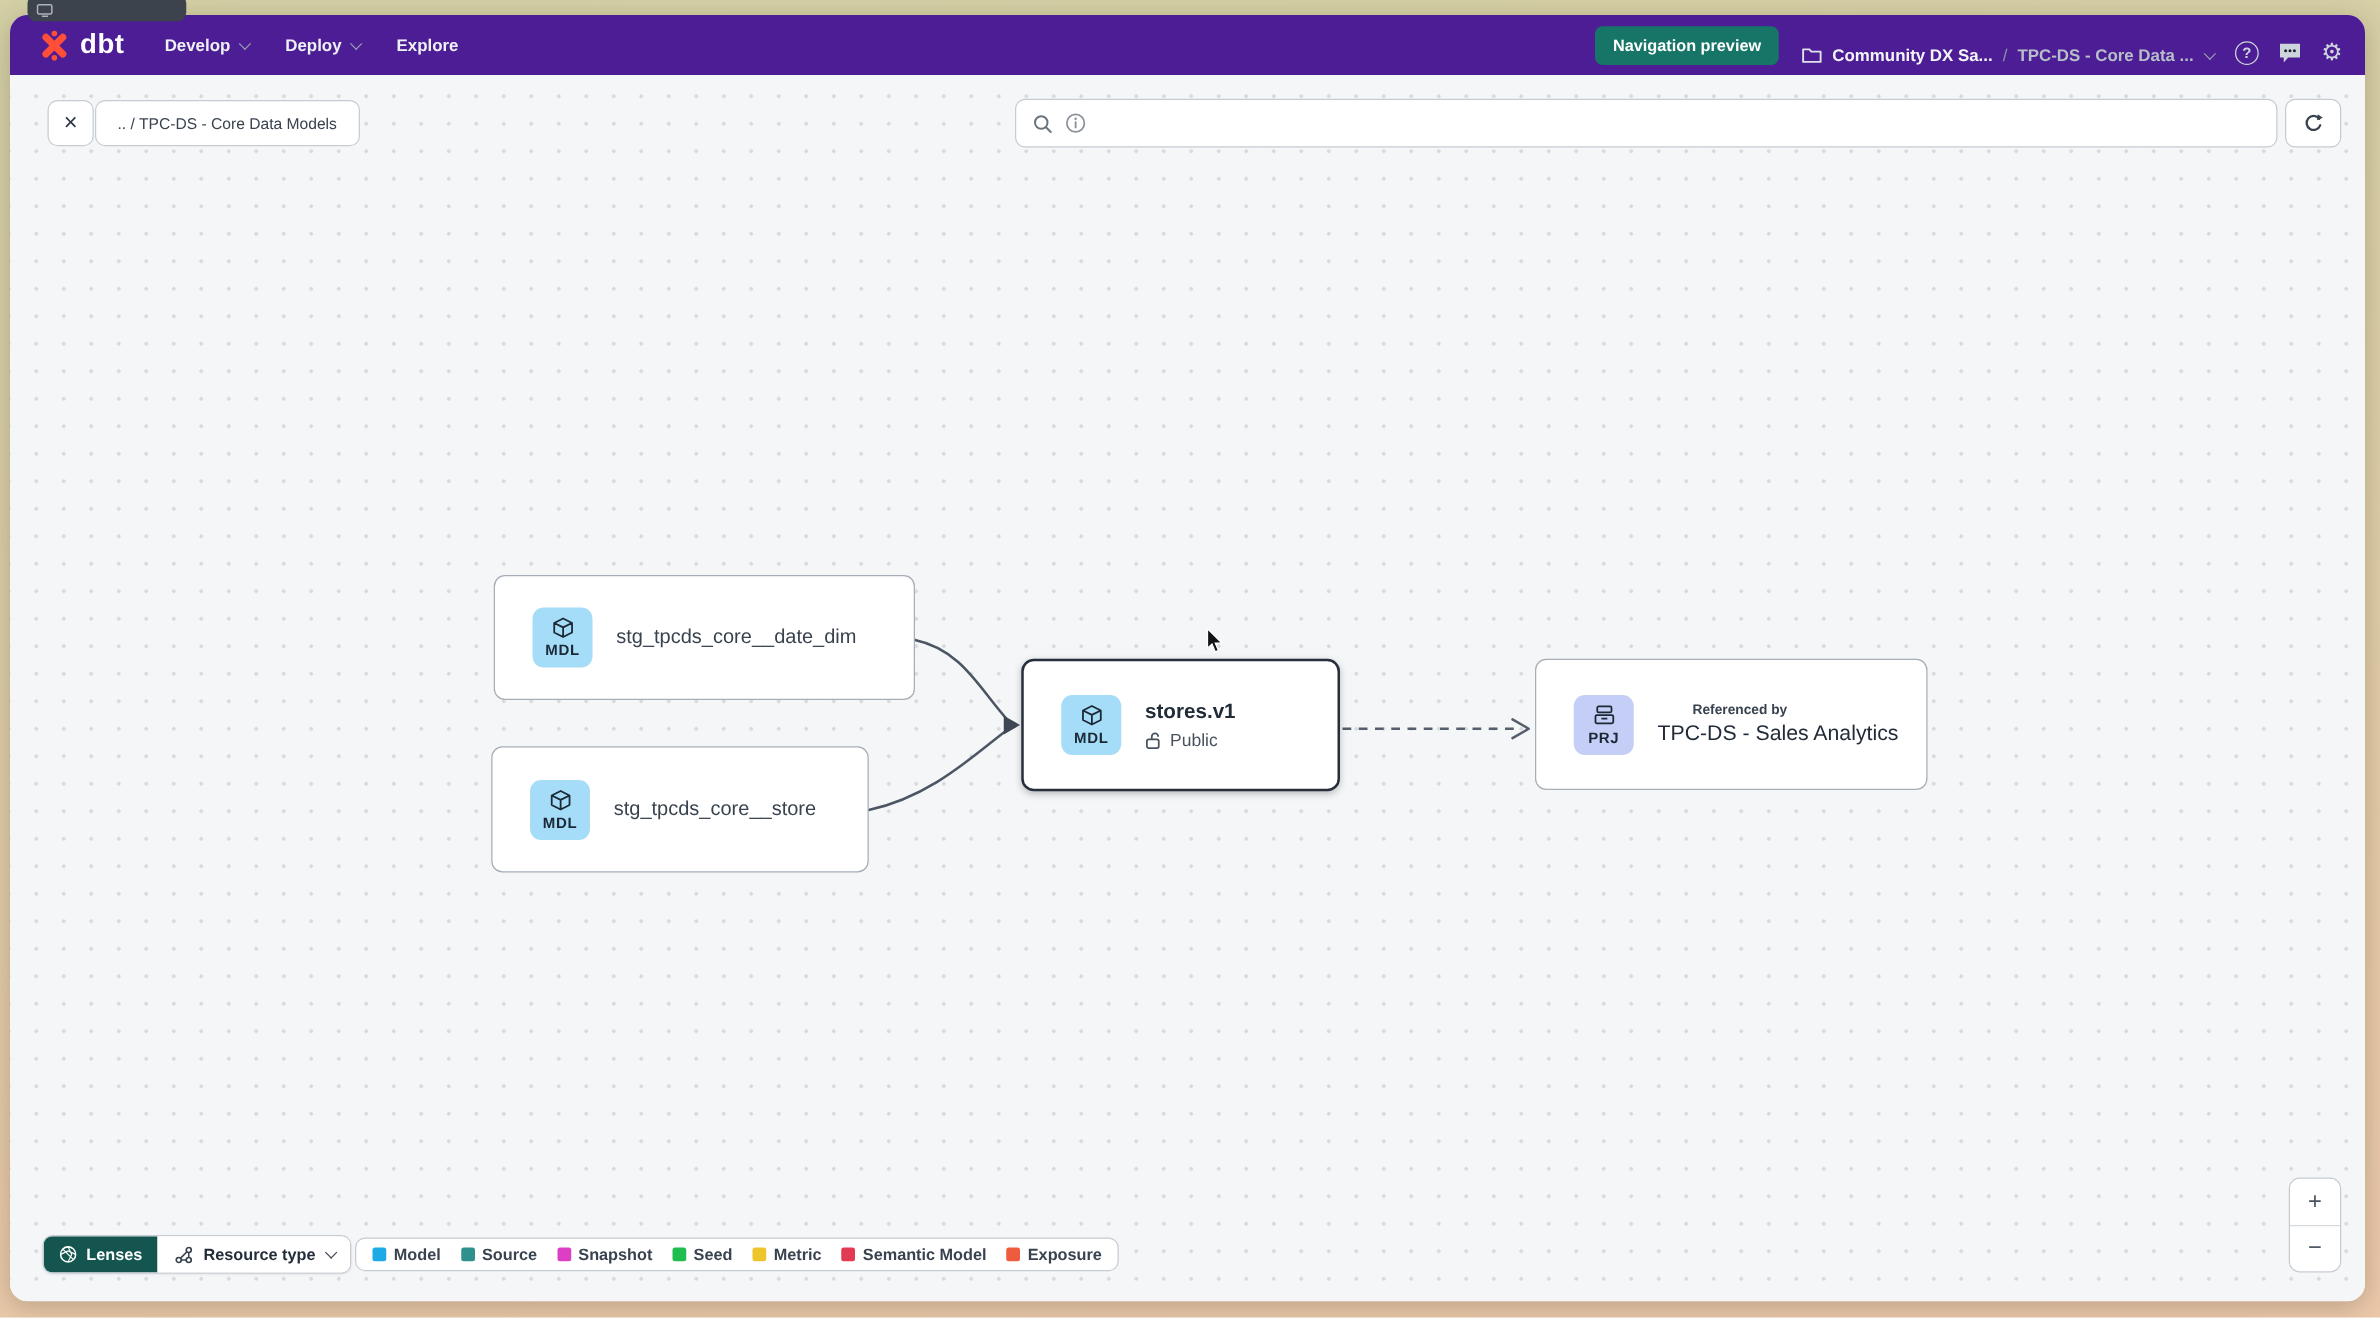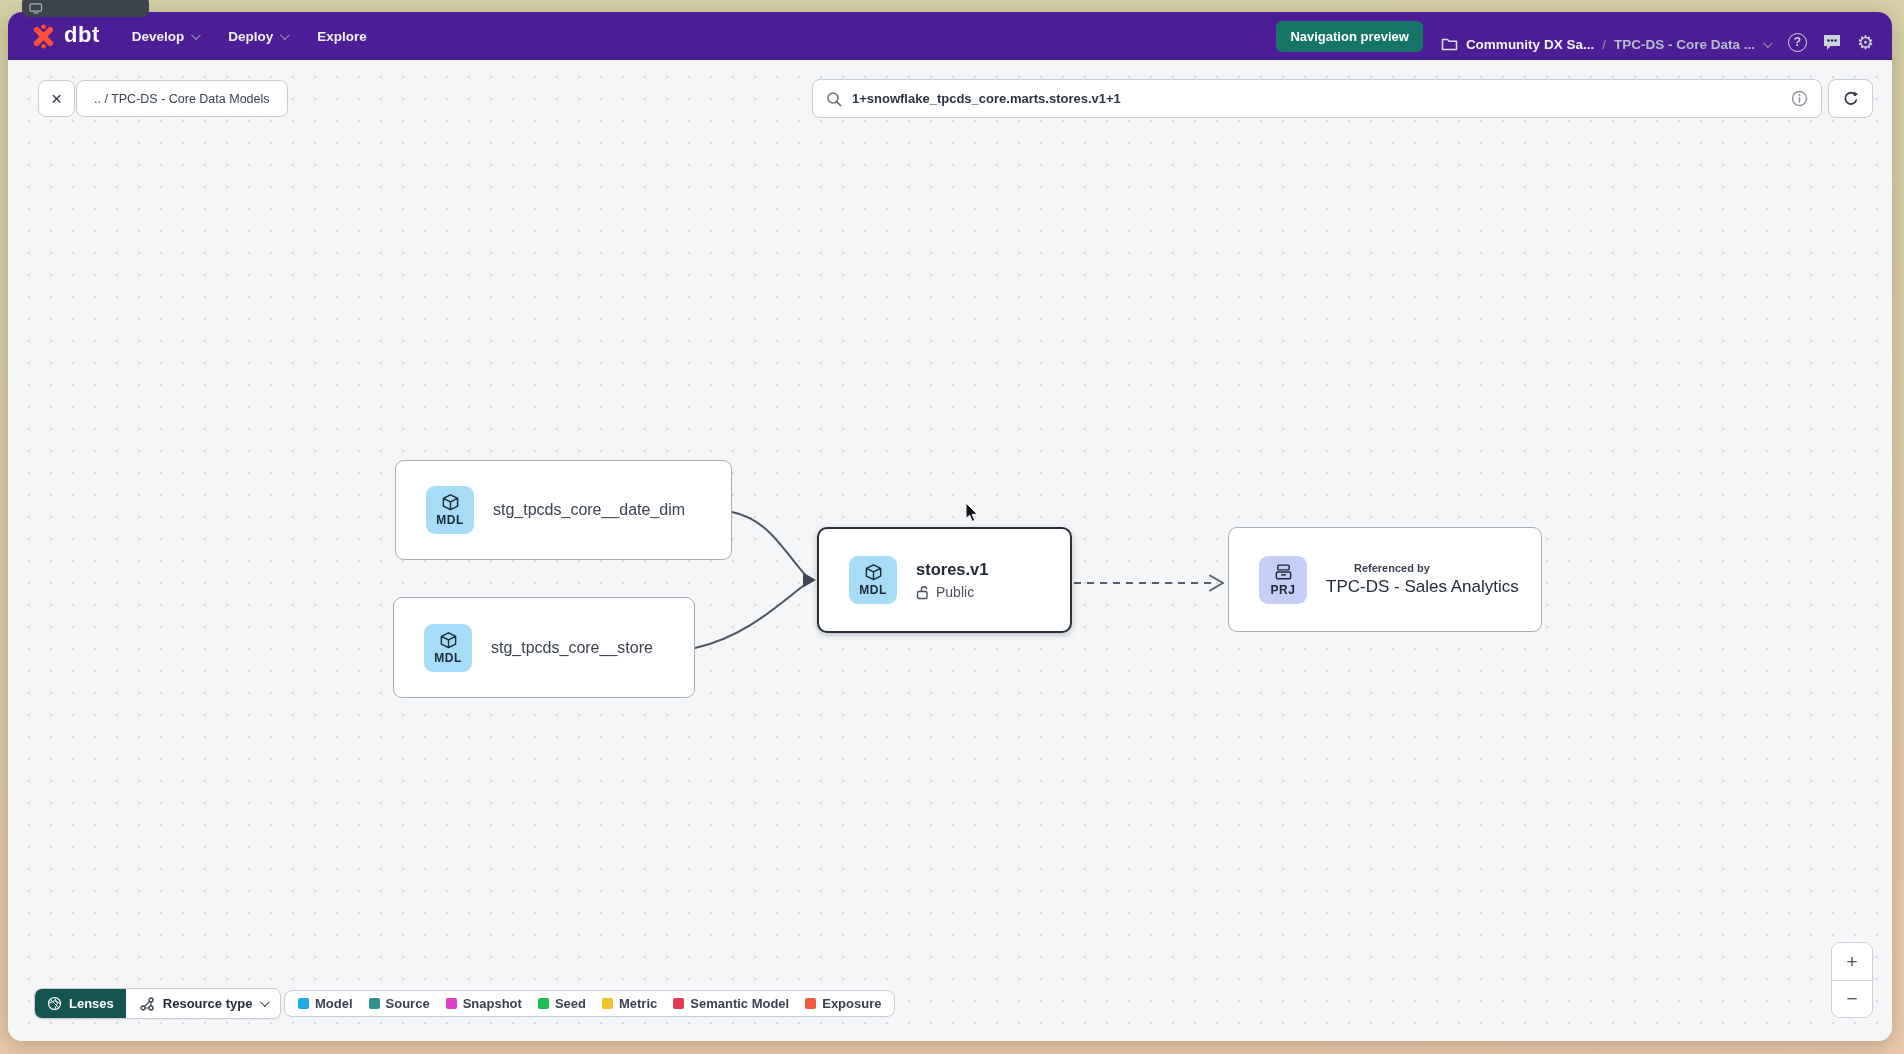--- a/index.html
+++ b/index.html
@@ -164,21 +164,20 @@
       <span>×</span>
     </div>
     <div class="crumb-chip">
       <span>.. / TPC-DS - Core Data Models</span>
     </div>
     <div class="search-box">
       <svg width="16" height="16" viewBox="0 0 16 16">
         <circle cx="7" cy="7" r="5" fill="none" stroke="#6a737d" stroke-width="1.6"></circle>
         <line x1="10.8" y1="10.8" x2="14.6" y2="14.6" stroke="#6a737d" stroke-width="1.6" stroke-linecap="round"></line>
       </svg>
-      <input type="text" value="1+snowflake_tpcds_core.marts.stores.v1+1" style="">
       <svg width="17" height="17" viewBox="0 0 17 17" style="cursor:pointer">
         <circle cx="8.5" cy="8.5" r="7" fill="none" stroke="#8a929b" stroke-width="1.4"></circle>
         <line x1="8.5" y1="7.8" x2="8.5" y2="12" stroke="#8a929b" stroke-width="1.5" stroke-linecap="round"></line>
         <circle cx="8.5" cy="5" r="1" fill="#8a929b"></circle>
       </svg>
     </div>
     <div class="tool-btn btn-refresh">
       <svg width="18" height="18" viewBox="0 0 18 18">
         <path d="M 14.2 10.2 A 5.6 5.6 0 1 1 13.4 5" fill="none" stroke="#39434f" stroke-width="1.8" stroke-linecap="round"></path>
         <polygon points="12.2,1.4 16.2,4.2 11.6,6.2" fill="#39434f"></polygon>

